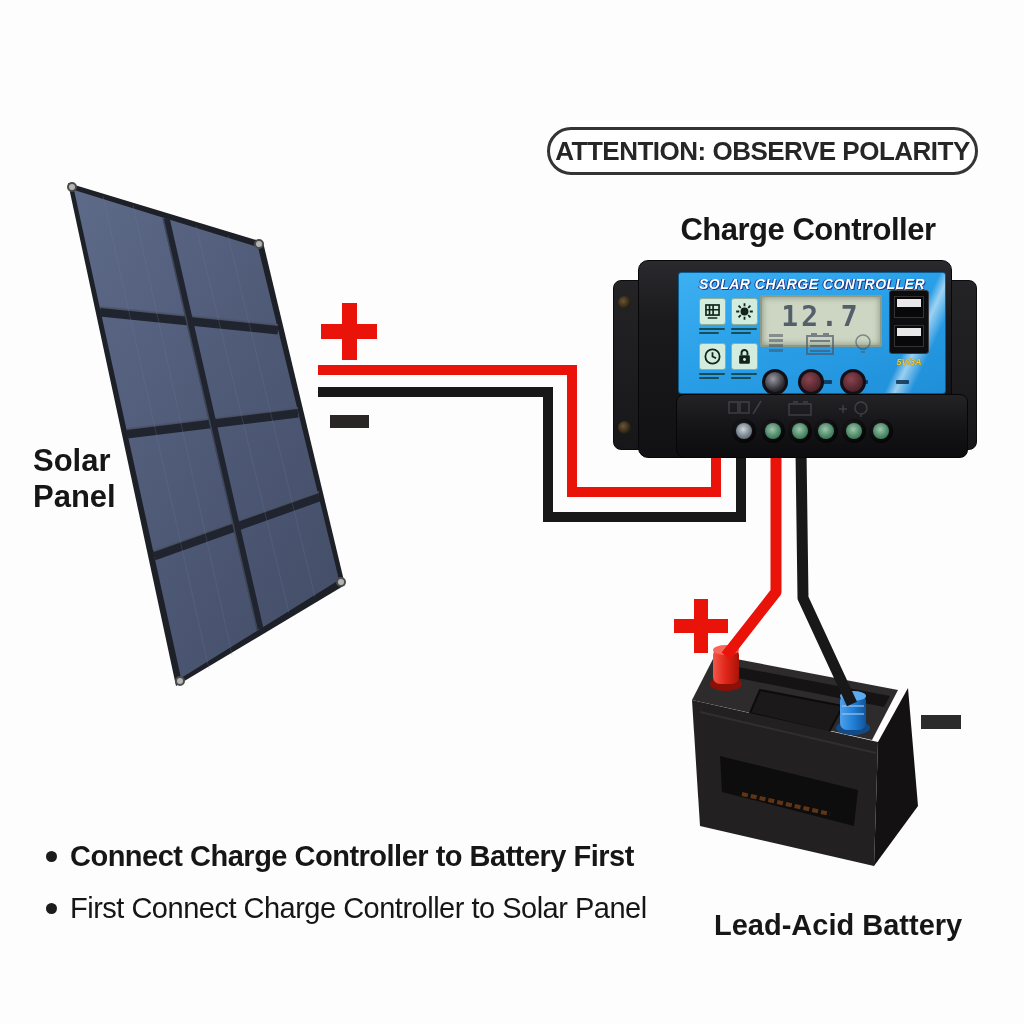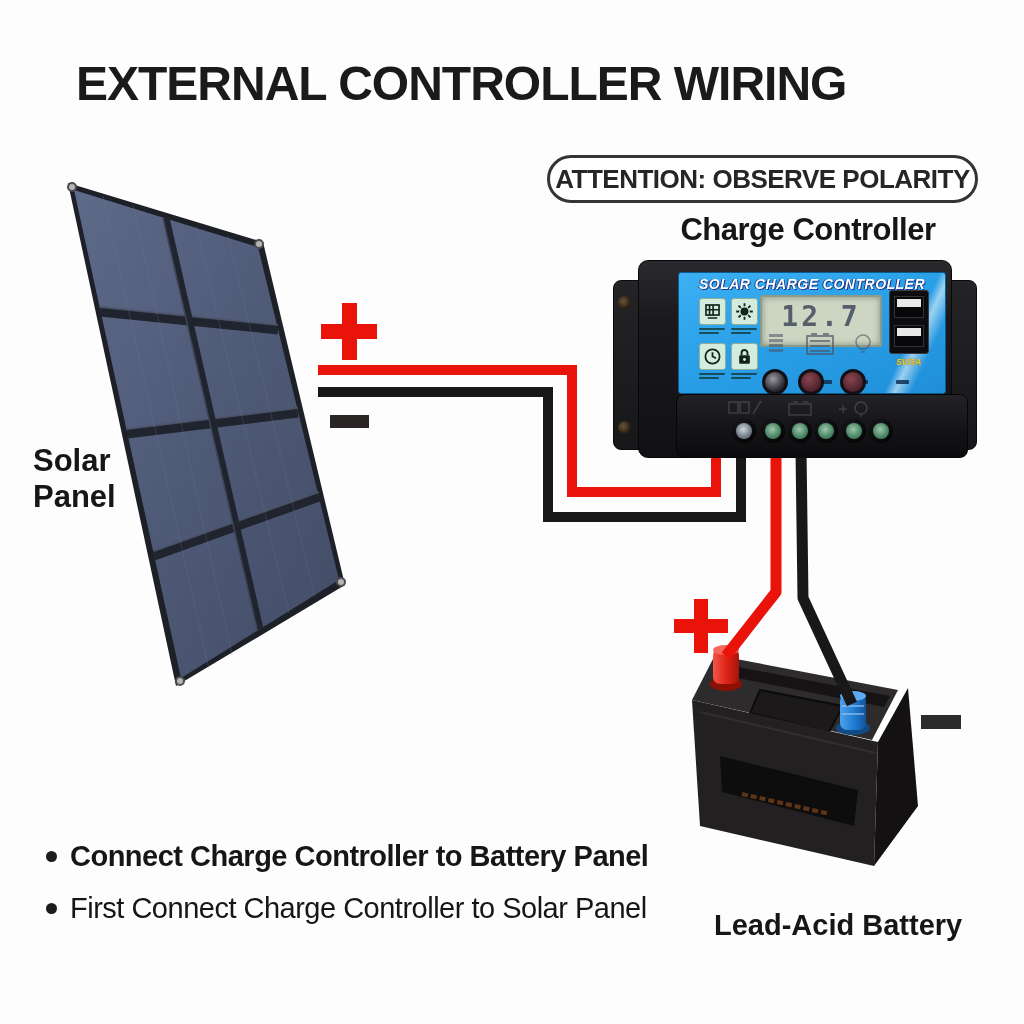--- a/index.html
+++ b/index.html
@@ -4,21 +4,21 @@
 <style>
   html,body{margin:0;padding:0;background:#ffffff;}
   #canvas{position:relative;width:1024px;height:1024px;background:#fdfdfd;overflow:hidden;
           font-family:"Liberation Sans", sans-serif;color:#161616;}
   .abs{position:absolute;}
 
   
   .main-title{left:76px;top:56px;font-size:48px;font-weight:800;letter-spacing:-1px;
               color:#1a1a1a;white-space:nowrap;}
   .pill{left:547px;top:127px;width:431px;height:48px;border:3px solid #343434;border-radius:26px;
-        display:flex;align-items:center;justify-content:center;box-sizing:border-box;background:#fff;margin-top:28px;}
+        display:flex;align-items:center;justify-content:center;box-sizing:border-box;background:#fff;}
   .pill span{font-size:26px;font-weight:700;letter-spacing:-0.5px;color:#262626;white-space:nowrap;}
   .cc-label{left:663px;top:212px;width:290px;text-align:center;font-size:31px;font-weight:700;
             letter-spacing:-0.5px;white-space:nowrap;}
   .sp-label{left:33px;top:443px;font-size:31px;font-weight:700;line-height:36px;}
   .bat-label{left:714px;top:877px;font-size:29px;font-weight:700;white-space:nowrap;margin-top:32px;}
   .bullets{left:46px;top:840px;}
   .bullet-row{display:flex;align-items:center;margin-bottom:19px;}
   .bullet-dot{width:11px;height:11px;border-radius:50%;background:#1c1c1c;margin-right:13px;flex:0 0 auto;}
   .bullet-row.b1 span{font-size:29px;font-weight:700;letter-spacing:-0.5px;white-space:nowrap;}
   .bullet-row.b2 span{font-size:29px;font-weight:500;letter-spacing:-0.5px;white-space:nowrap;}
@@ -309,39 +309,38 @@
         <div class="term" style="left:165px;top:24px;">
             <div class="inner"></div>
           </div>
         <div class="term" style="left:192px;top:24px;">
             <div class="inner"></div>
           </div>
       </div>
     </div>
   </div>
 
-  <div class="abs txt-layer main-title">EXTERNAL CONTROLLER WIRING</div>
 
   <div class="abs txt-layer pill">
     <span>ATTENTION: OBSERVE POLARITY</span>
   </div>
 
   <div class="abs txt-layer sp-label">
     <div>Solar</div>
     <div>Panel</div>
   </div>
 
   <div class="abs txt-layer cc-label">Charge Controller</div>
 
   <div class="abs txt-layer bat-label">Lead-Acid Battery</div>
 
   <div class="abs txt-layer bullets">
     <div class="bullet-row b1">
       <div class="bullet-dot"></div>
-      <span>Connect Charge Controller to Battery Panel</span>
+      <span>Connect Charge Controller to Battery First</span>
     </div>
     <div class="bullet-row b2">
       <div class="bullet-dot"></div>
       <span>First Connect Charge Controller to Solar Panel</span>
     </div>
   </div>
 
 </div>
 
 </body></html>

